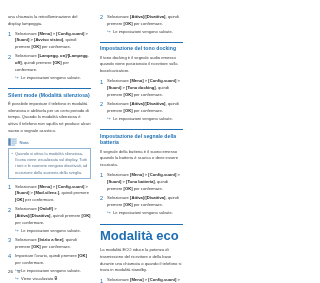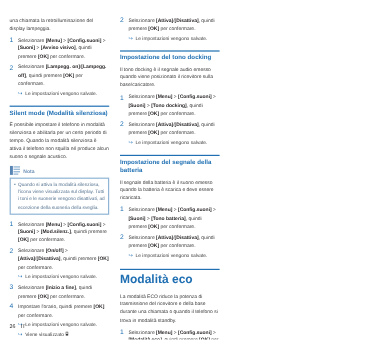--- a/index.html
+++ b/index.html
@@ -37,21 +37,21 @@
     font-size: 5.1px;
     font-weight: bold;
     line-height: 1.32;
     letter-spacing: 0.05px;
     border-top: 0.7px solid #1f6fb2;
     padding-top: 2.2px;
     margin: 7px 0 2.6px 0;
   }
   .h1 {
     color: #1f6fb2;
-    font-size: 10px;
+    font-size: 13px;
     font-weight: bold;
     line-height: 1.2;
     border-top: 0.9px solid #1f6fb2;
     padding-top: 3px;
     margin: 8px 0 3.4px 0;
   }
   
   p.body {
     font-size: 4.15px;
     line-height: 1.62;

